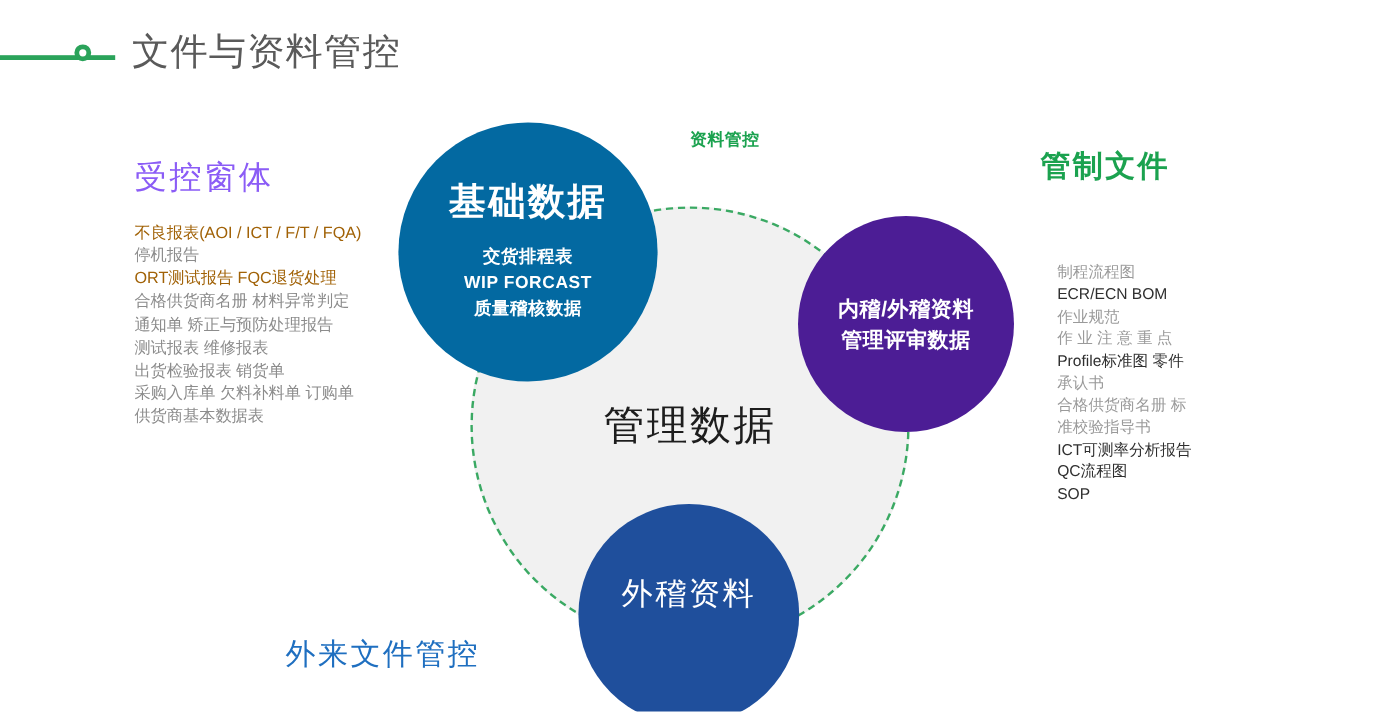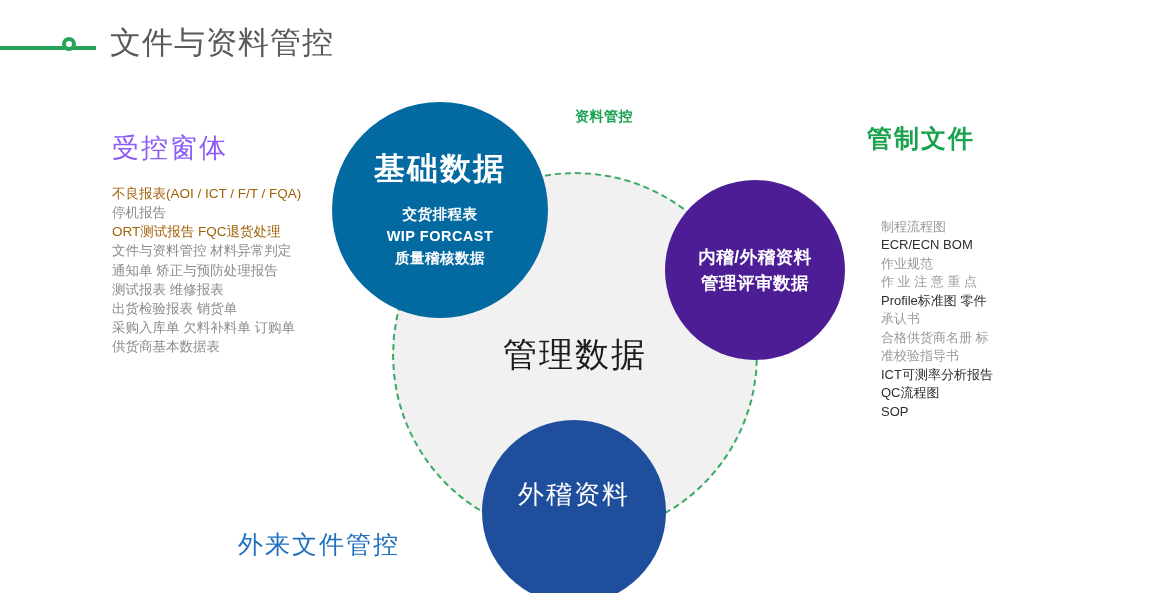--- a/index.html
+++ b/index.html
@@ -254,21 +254,21 @@
 
   <div class="circle circle-blue">
     <div class="blue-text">外稽资料</div>
   </div>
 
   <div class="col-heading heading-left">受控窗体</div>
   <ul class="list list-left" id="left-list">
       <li class="dark">不良报表(AOI / ICT / F/T / FQA)</li>
       <li>停机报告</li>
       <li class="dark">ORT测试报告  FQC退货处理</li>
-      <li>文件与资料管控 材料异常判定</li>
+      <li>合格供货商名册 材料异常判定</li>
       <li>通知单 矫正与预防处理报告</li>
       <li>测试报表 维修报表</li>
       <li>出货检验报表 销货单</li>
       <li>采购入库单 欠料补料单 订购单</li>
       <li>供货商基本数据表</li>
     </ul>
 
   <div class="col-heading heading-right">管制文件</div>
   <ul class="list list-right" id="right-list">
       <li>制程流程图</li>

